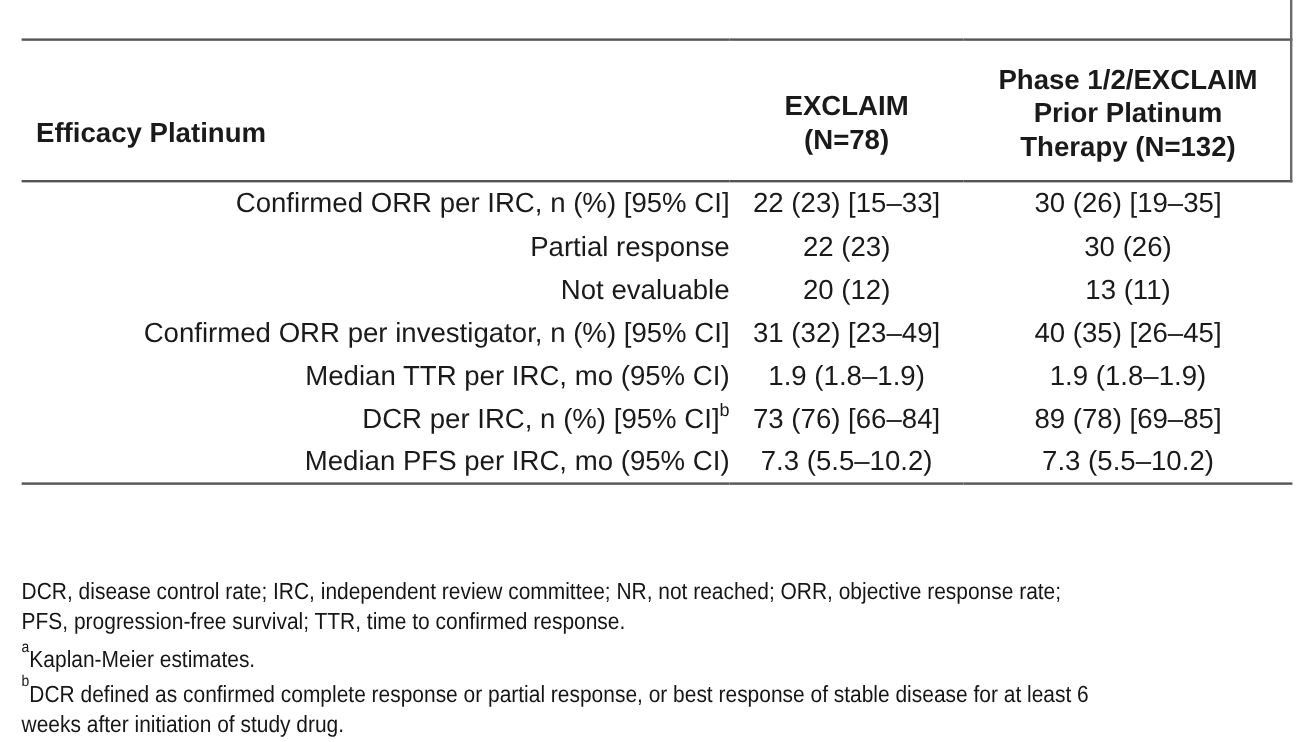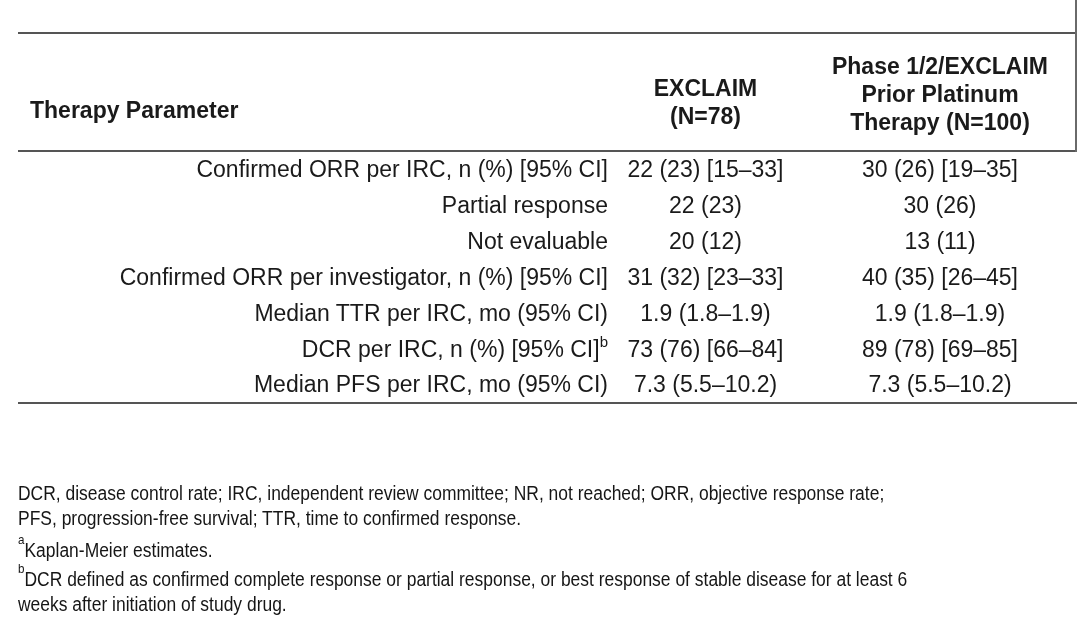--- a/index.html
+++ b/index.html
@@ -85,30 +85,30 @@
 <div class="table-wrap">
   <table class="efficacy">
     <colgroup>
       <col class="c1">
         <col class="c2">
         <col class="c3">
     </colgroup>
     <thead>
       <tr>
         <th class="col-param">
-            <div>Therapy Parameter</div>
+            <div>Efficacy Platinum</div>
           </th>
         <th class="col-exclaim">
             <div>EXCLAIM</div>
             <div>(N=78)</div>
           </th>
         <th class="col-phase">
             <div>Phase 1/2/EXCLAIM</div>
             <div>Prior Platinum</div>
-            <div>Therapy (N=100)</div>
+            <div>Therapy (N=132)</div>
           </th>
       </tr>
     </thead>
     <tbody>
         <tr>
           <td class="param"><span>Confirmed ORR per IRC, n (%) [95% CI]</span></td>
           <td class="val">22 (23) [15–33]</td>
           <td class="val">30 (26) [19–35]</td>
         </tr>
         <tr>
@@ -116,21 +116,21 @@
           <td class="val">22 (23)</td>
           <td class="val">30 (26)</td>
         </tr>
         <tr>
           <td class="param indent"><span>Not evaluable</span></td>
           <td class="val">20 (12)</td>
           <td class="val">13 (11)</td>
         </tr>
         <tr>
           <td class="param"><span>Confirmed ORR per investigator, n (%) [95% CI]</span></td>
-          <td class="val">31 (32) [23–33]</td>
+          <td class="val">31 (32) [23–49]</td>
           <td class="val">40 (35) [26–45]</td>
         </tr>
         <tr>
           <td class="param"><span>Median TTR per IRC, mo (95% CI)</span></td>
           <td class="val">1.9 (1.8–1.9)</td>
           <td class="val">1.9 (1.8–1.9)</td>
         </tr>
         <tr>
           <td class="param"><span>DCR per IRC, n (%) [95% CI]</span><sup class="row-sup">b</sup></td>
           <td class="val">73 (76) [66–84]</td>

